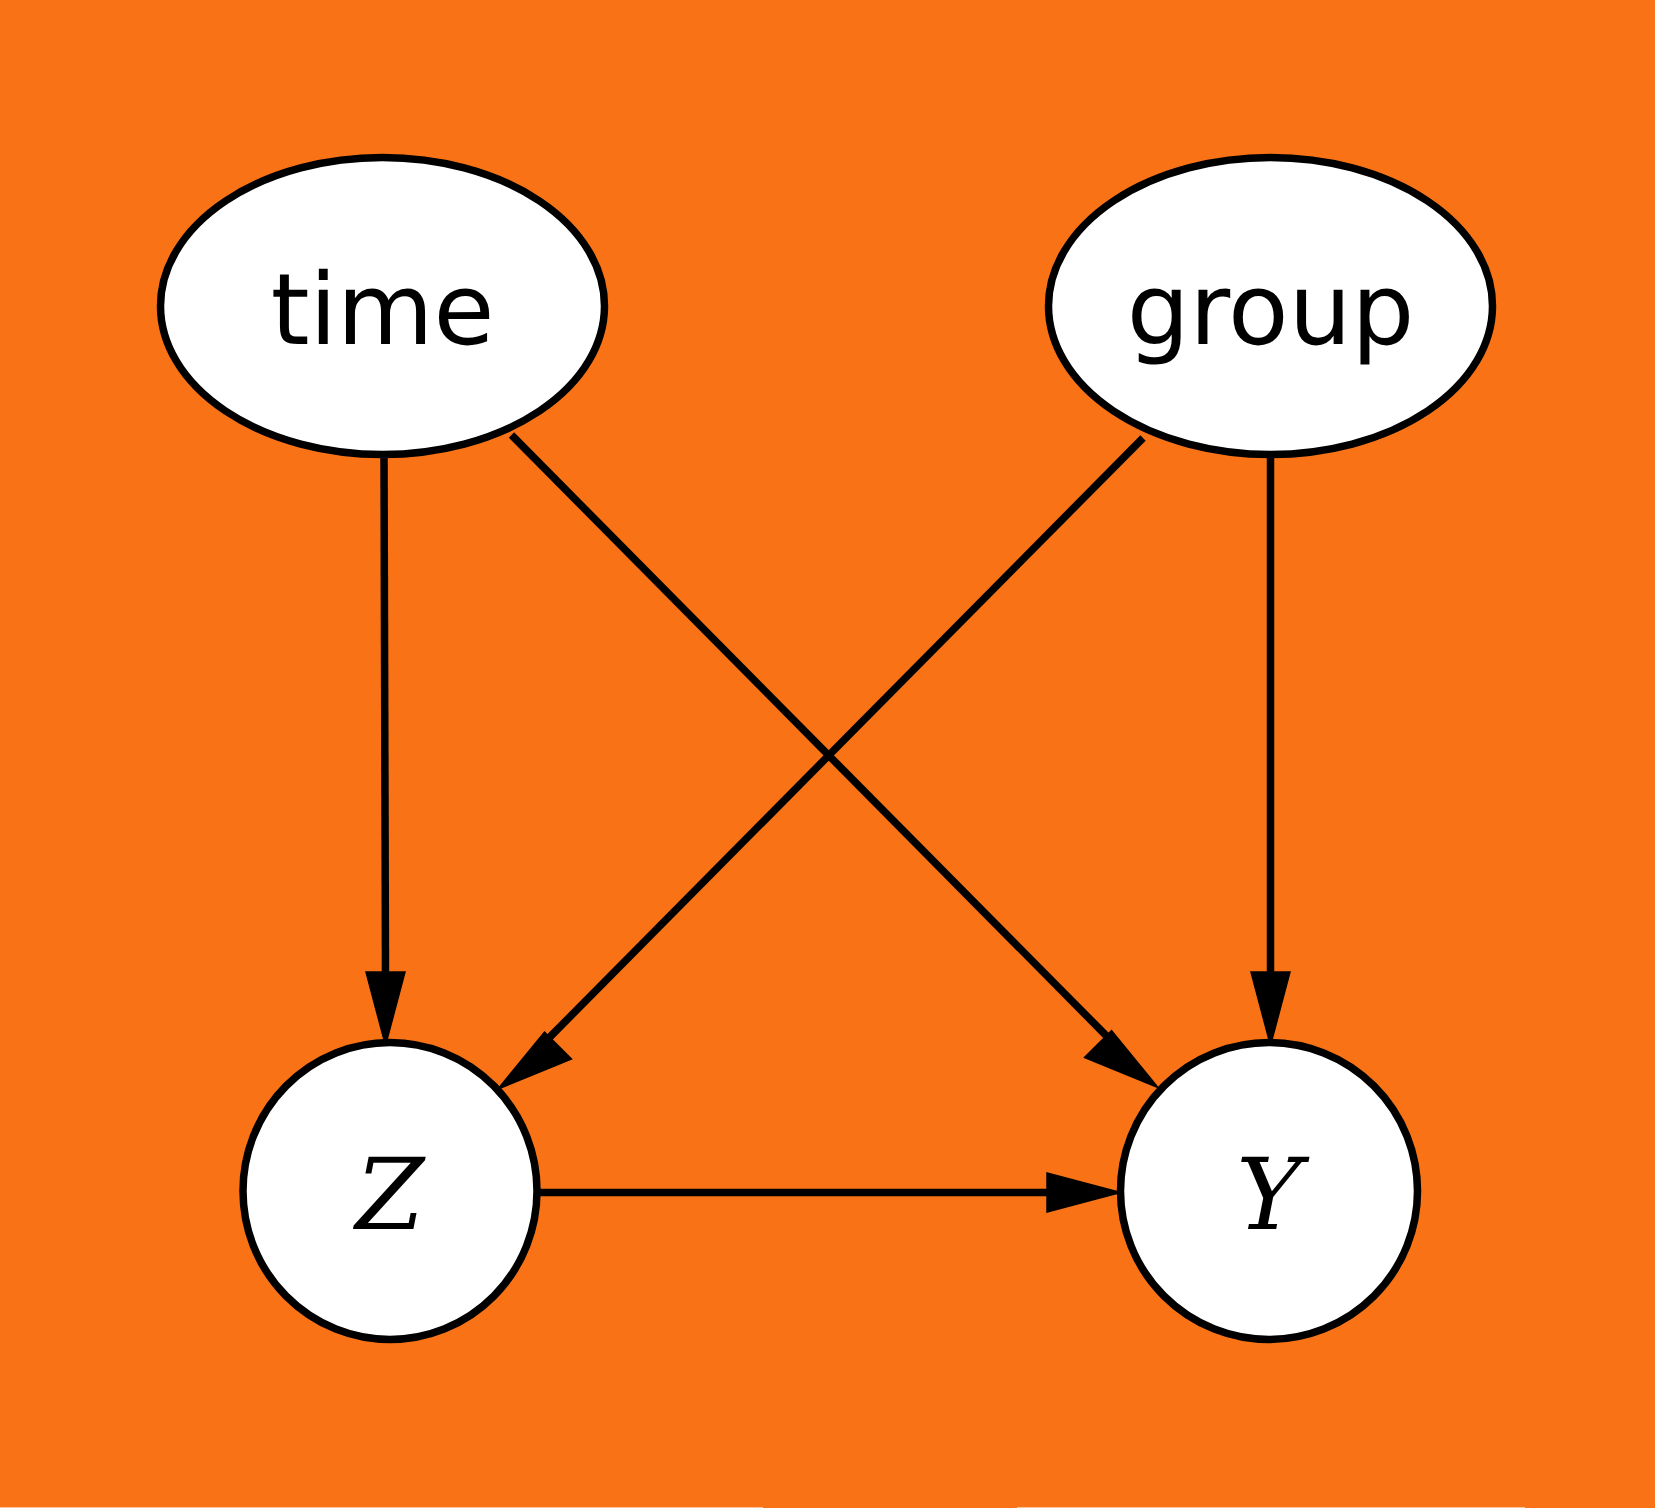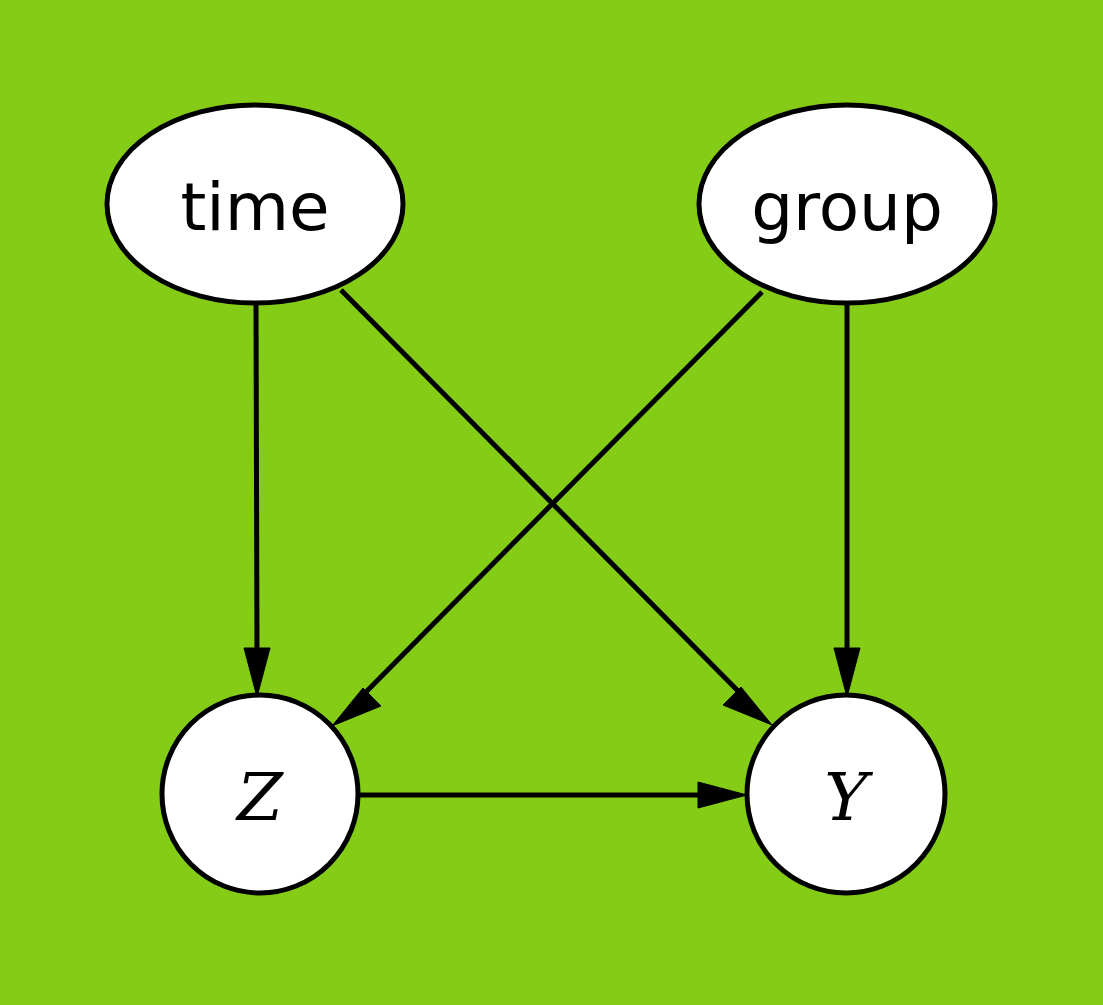--- a/index.html
+++ b/index.html
@@ -8,21 +8,21 @@
     padding: 0;
     background: #ffffff;
   }
   body {
     font-family: "Liberation Sans", sans-serif;
   }
   #canvas-wrap {
     position: relative;
     width: 1103px;
     height: 1005px;
-    background: #84cc16;
+    background: #f97316;
     overflow: hidden;
   }
   #dag-svg {
     display: block;
     width: 1103px;
     height: 1005px;
   }
   .node-shape {
     fill: #ffffff;
     stroke: #000000;

